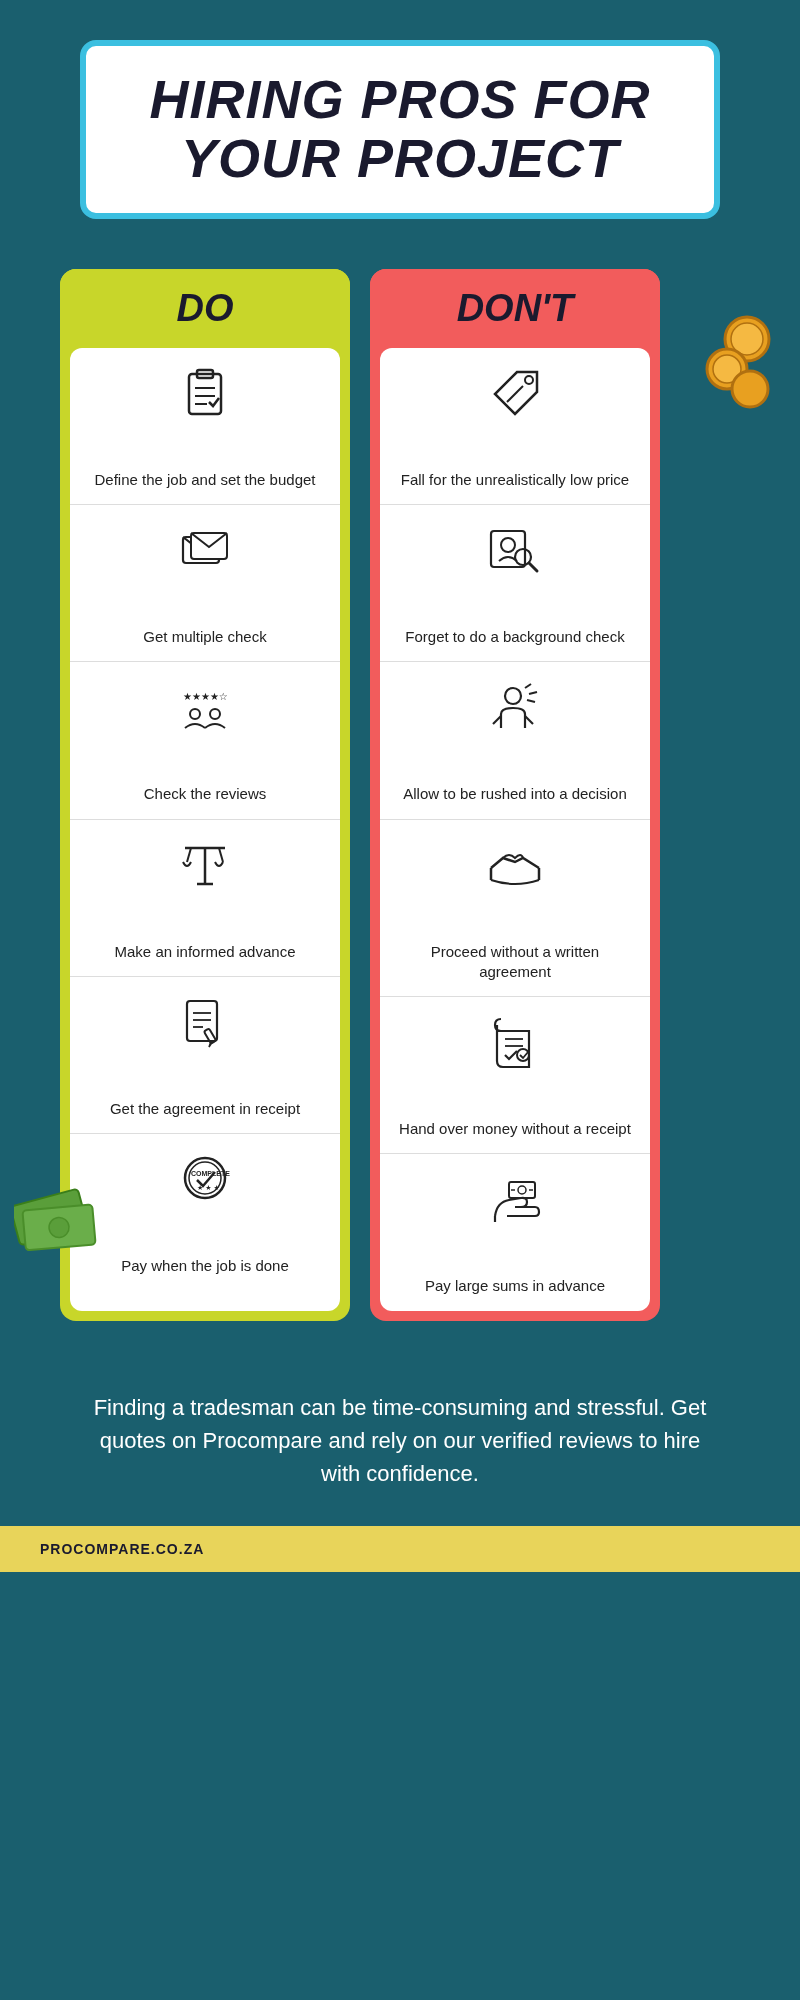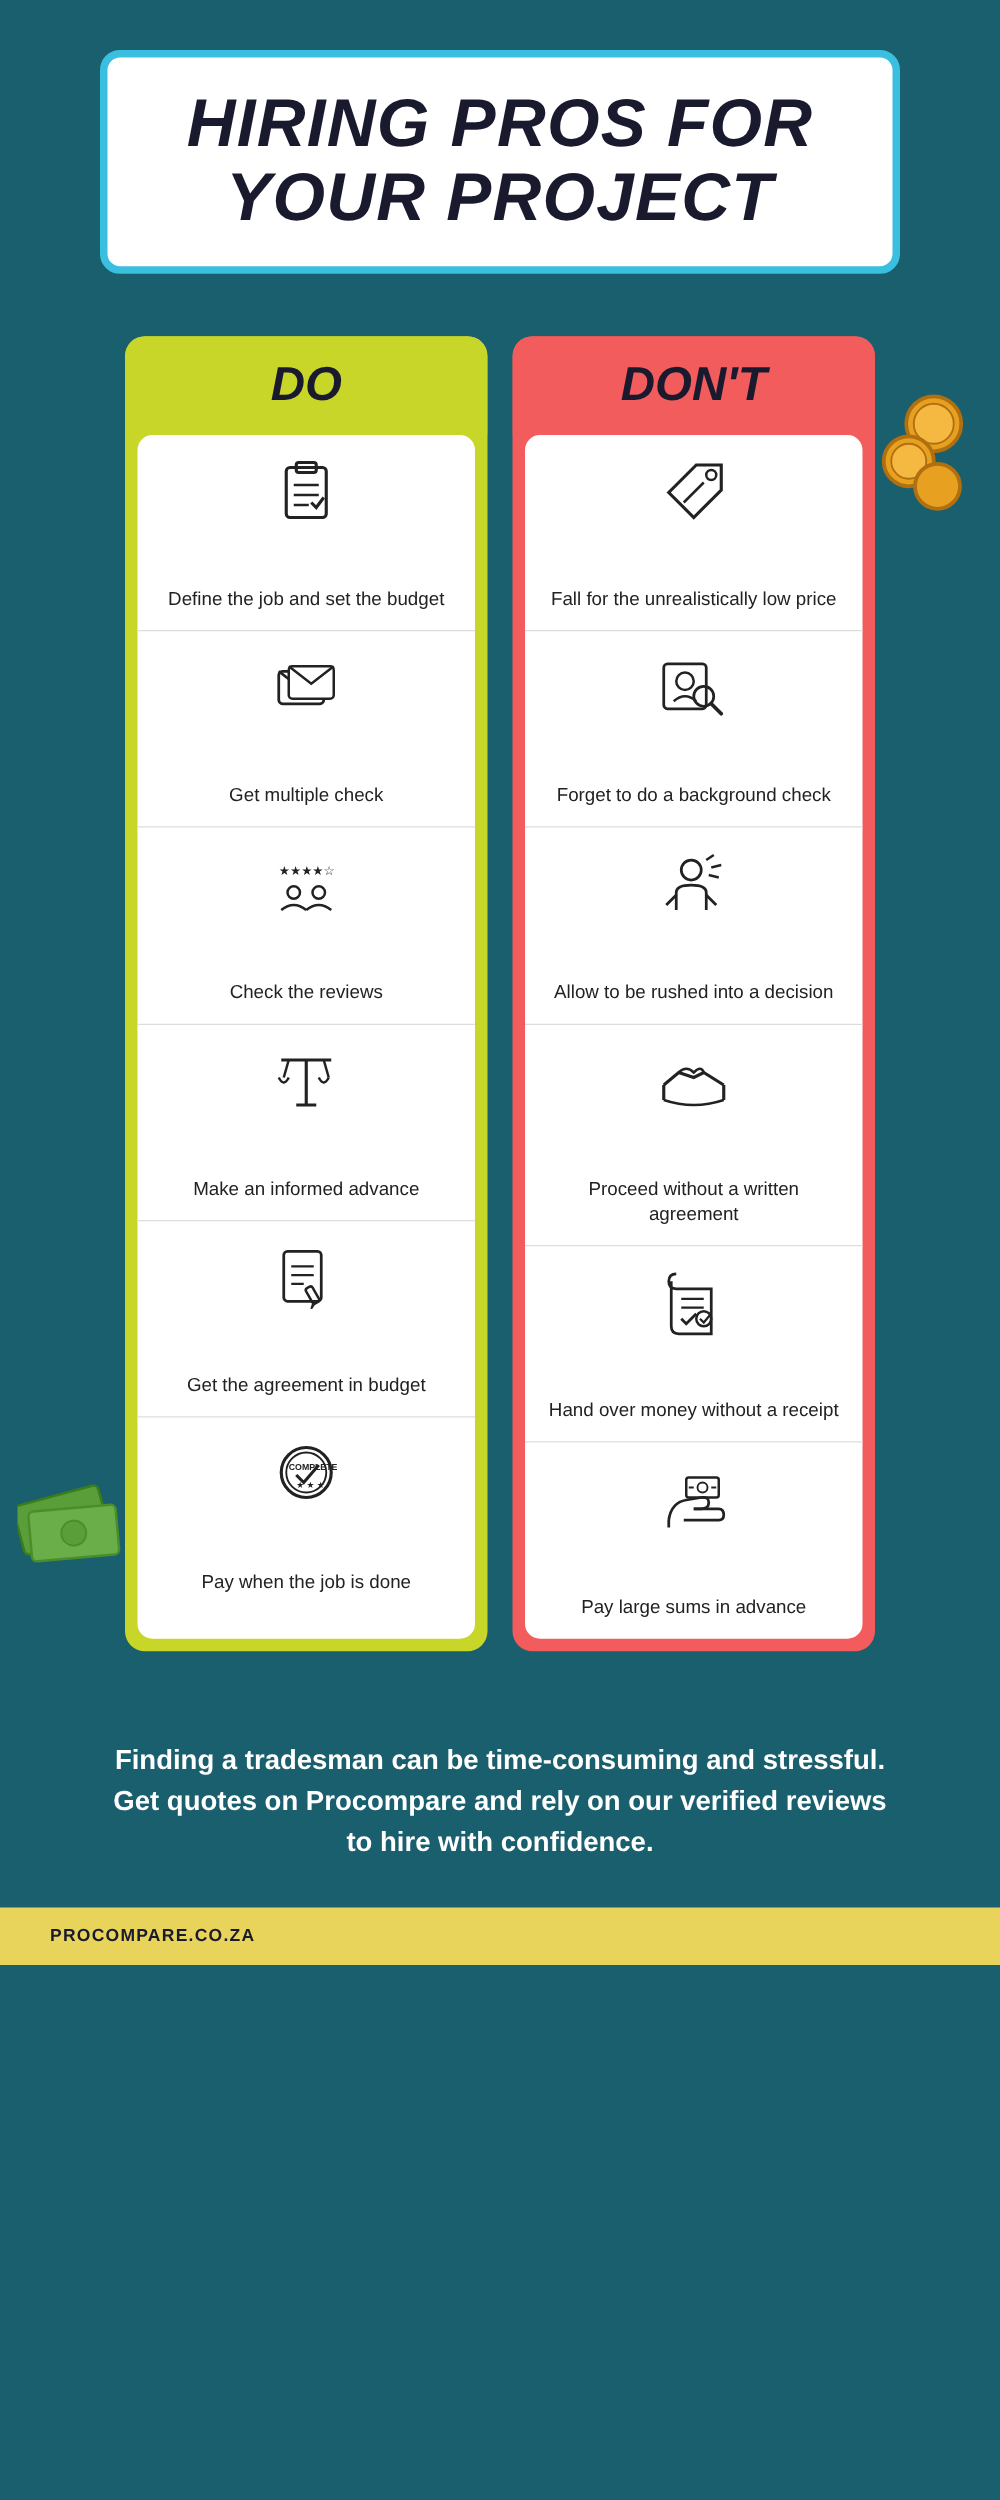--- a/index.html
+++ b/index.html
@@ -31,21 +31,20 @@
       color: #1a1a2e;
       line-height: 1.1;
       text-transform: uppercase;
       font-style: italic;
       letter-spacing: 1px;
     }
 
     
     .columns-section {
       display: flex;
-      justify-content: center;
       gap: 20px;
       padding: 20px 60px 40px;
       position: relative;
     }
 
     .column {
       width: 290px;
       border-radius: 16px;
       overflow: hidden;
       display: flex;
@@ -114,21 +113,21 @@
 
     
     .footer-text-section {
       padding: 30px 80px 20px;
       text-align: center;
     }
     .footer-text {
       font-size: 22px;
       color: white;
       line-height: 1.5;
-      font-weight: 700;
+      font-weight: 400;
     }
 
     
     .brand-footer {
       background: #e8d45a;
       padding: 14px 40px;
       margin-top: 16px;
     }
     .brand-text {
       font-size: 14px;
@@ -239,21 +238,21 @@
       <div class="column-item">
         <svg class="icon-svg" viewBox="0 0 56 56">
           <rect x="10" y="6" width="30" height="40" rx="3" fill="none" stroke="#222" stroke-width="2.2"></rect>
           <line x1="16" y1="18" x2="34" y2="18" stroke="#222" stroke-width="1.8"></line>
           <line x1="16" y1="25" x2="34" y2="25" stroke="#222" stroke-width="1.8"></line>
           <line x1="16" y1="32" x2="26" y2="32" stroke="#222" stroke-width="1.8"></line>
 
           <rect x="30" y="34" width="6" height="14" rx="2" fill="none" stroke="#222" stroke-width="2" transform="rotate(-30 33 41)"></rect>
           <path d="M34 46 L32 52 L36 46" fill="none" stroke="#222" stroke-width="1.5"></path>
         </svg>
-        <span class="item-text">Get the agreement in budget</span>
+        <span class="item-text">Get the agreement in receipt</span>
       </div>
 
       <div class="column-item">
         <svg class="icon-svg" viewBox="0 0 56 56">
           <circle cx="28" cy="26" r="20" fill="none" stroke="#222" stroke-width="2.5"></circle>
           <circle cx="28" cy="26" r="16" fill="none" stroke="#222" stroke-width="1.5"></circle>
           <text x="14" y="24" font-size="7" fill="#222" font-weight="bold">COMPLETE</text>
           <polyline points="20,28 26,34 38,20" fill="none" stroke="#222" stroke-width="2.5"></polyline>
           <text x="20" y="38" font-size="7" fill="#222">★ ★ ★</text>
         </svg>

